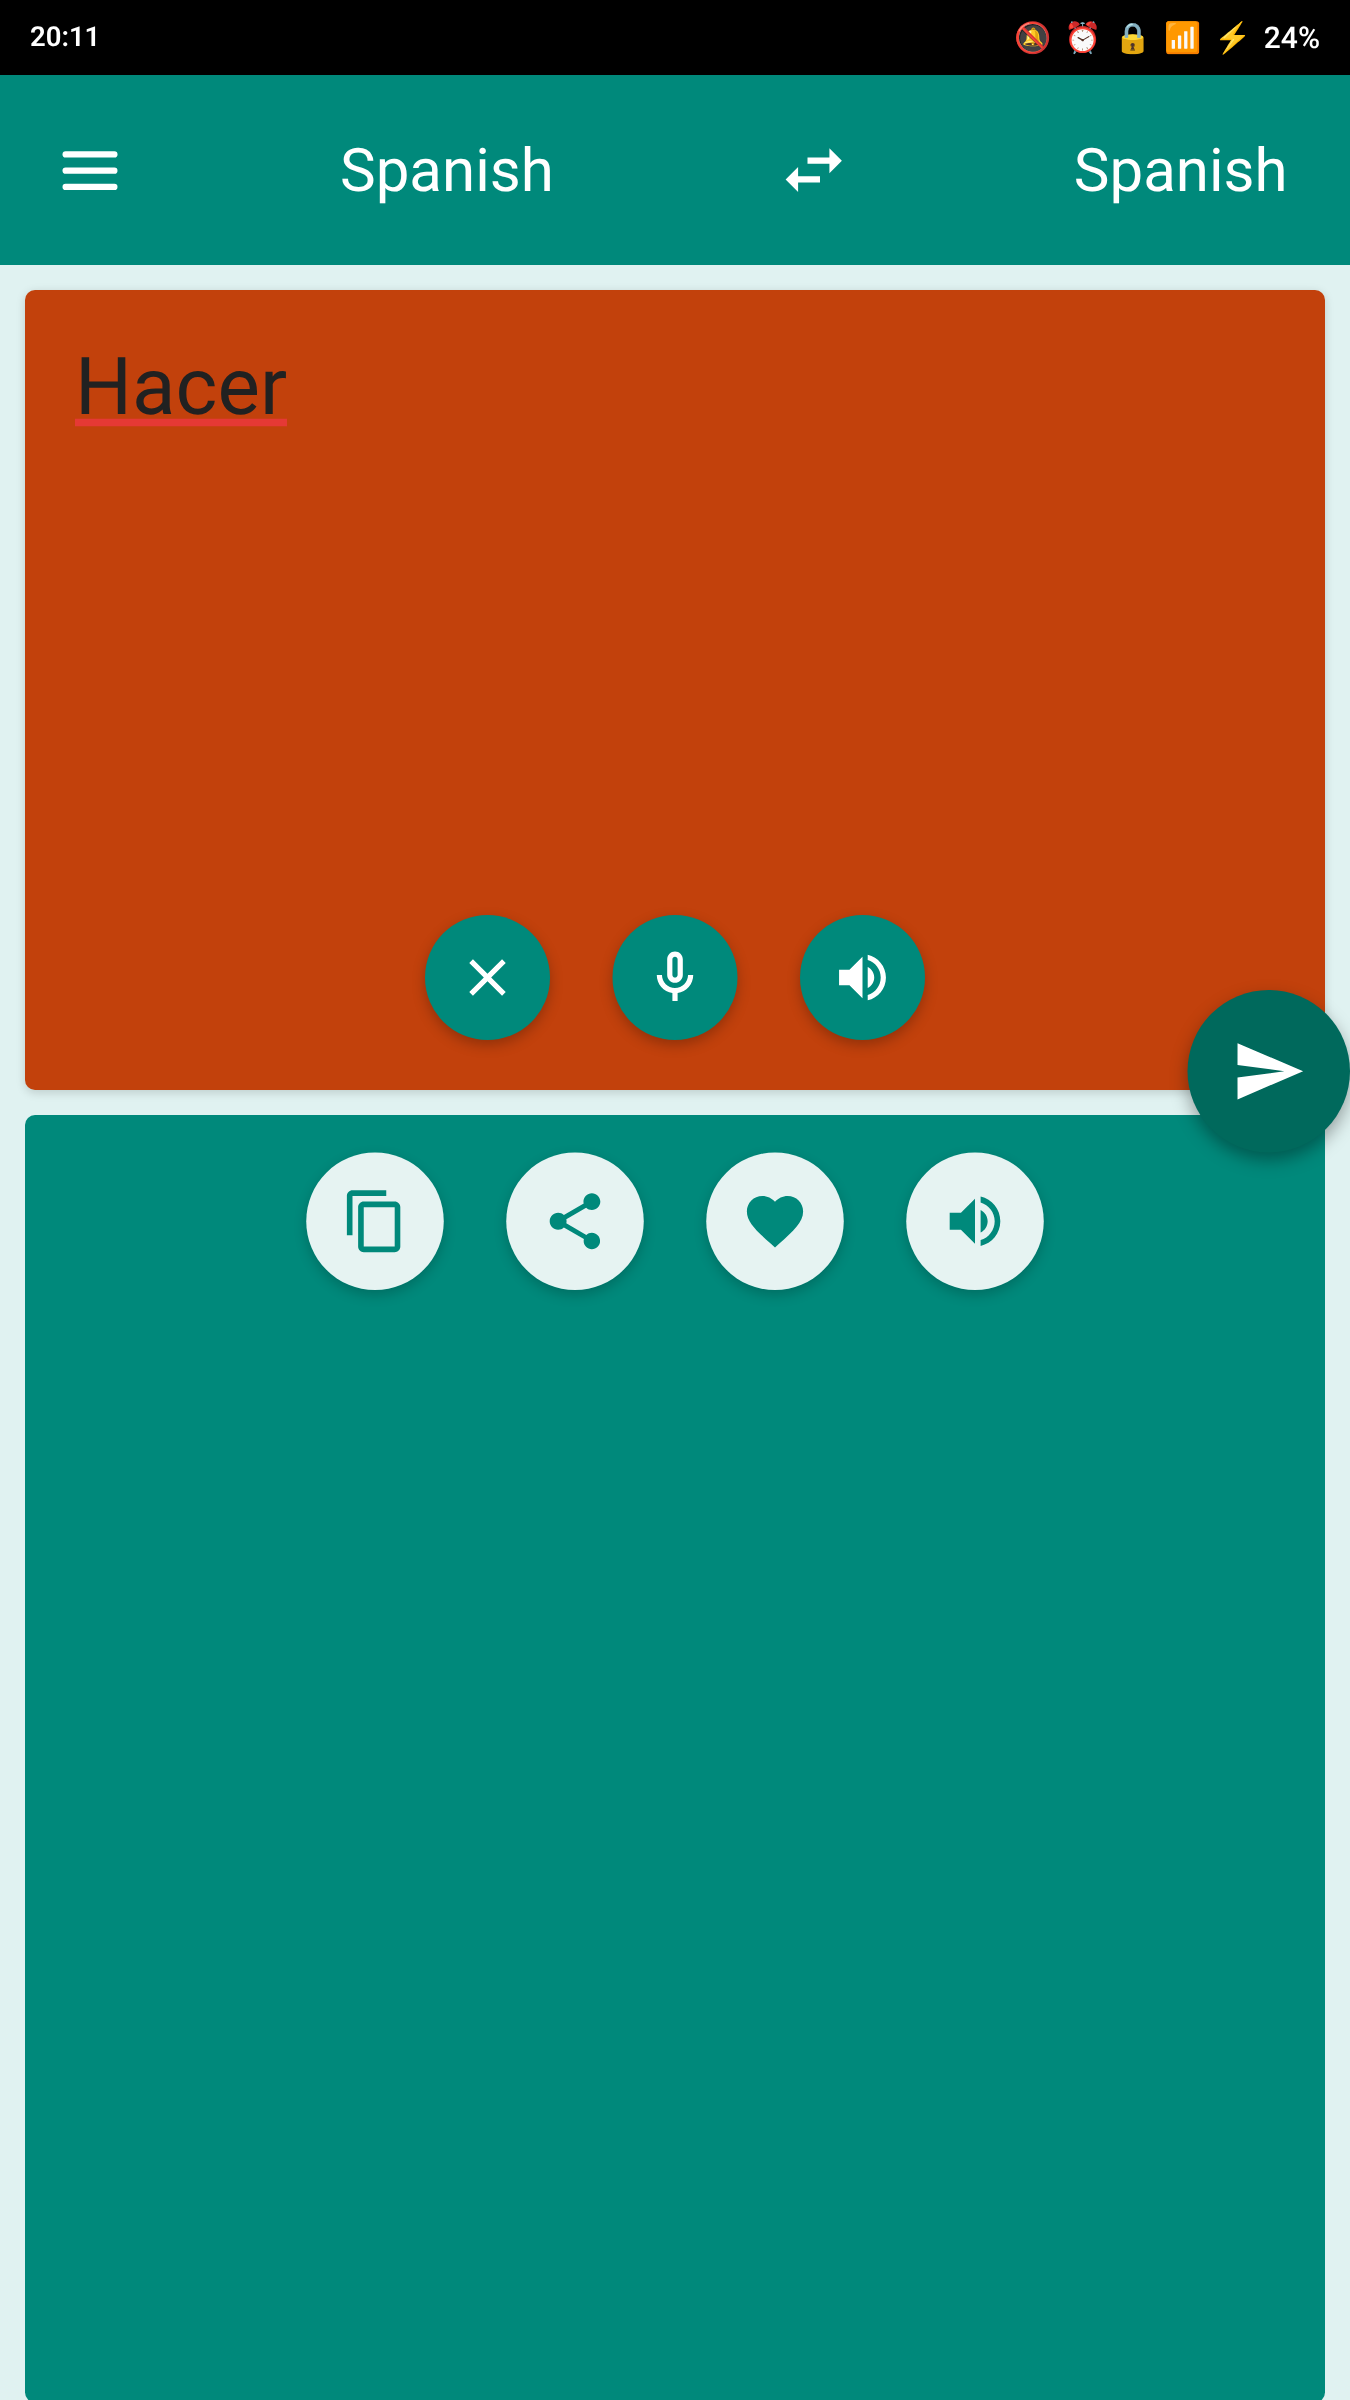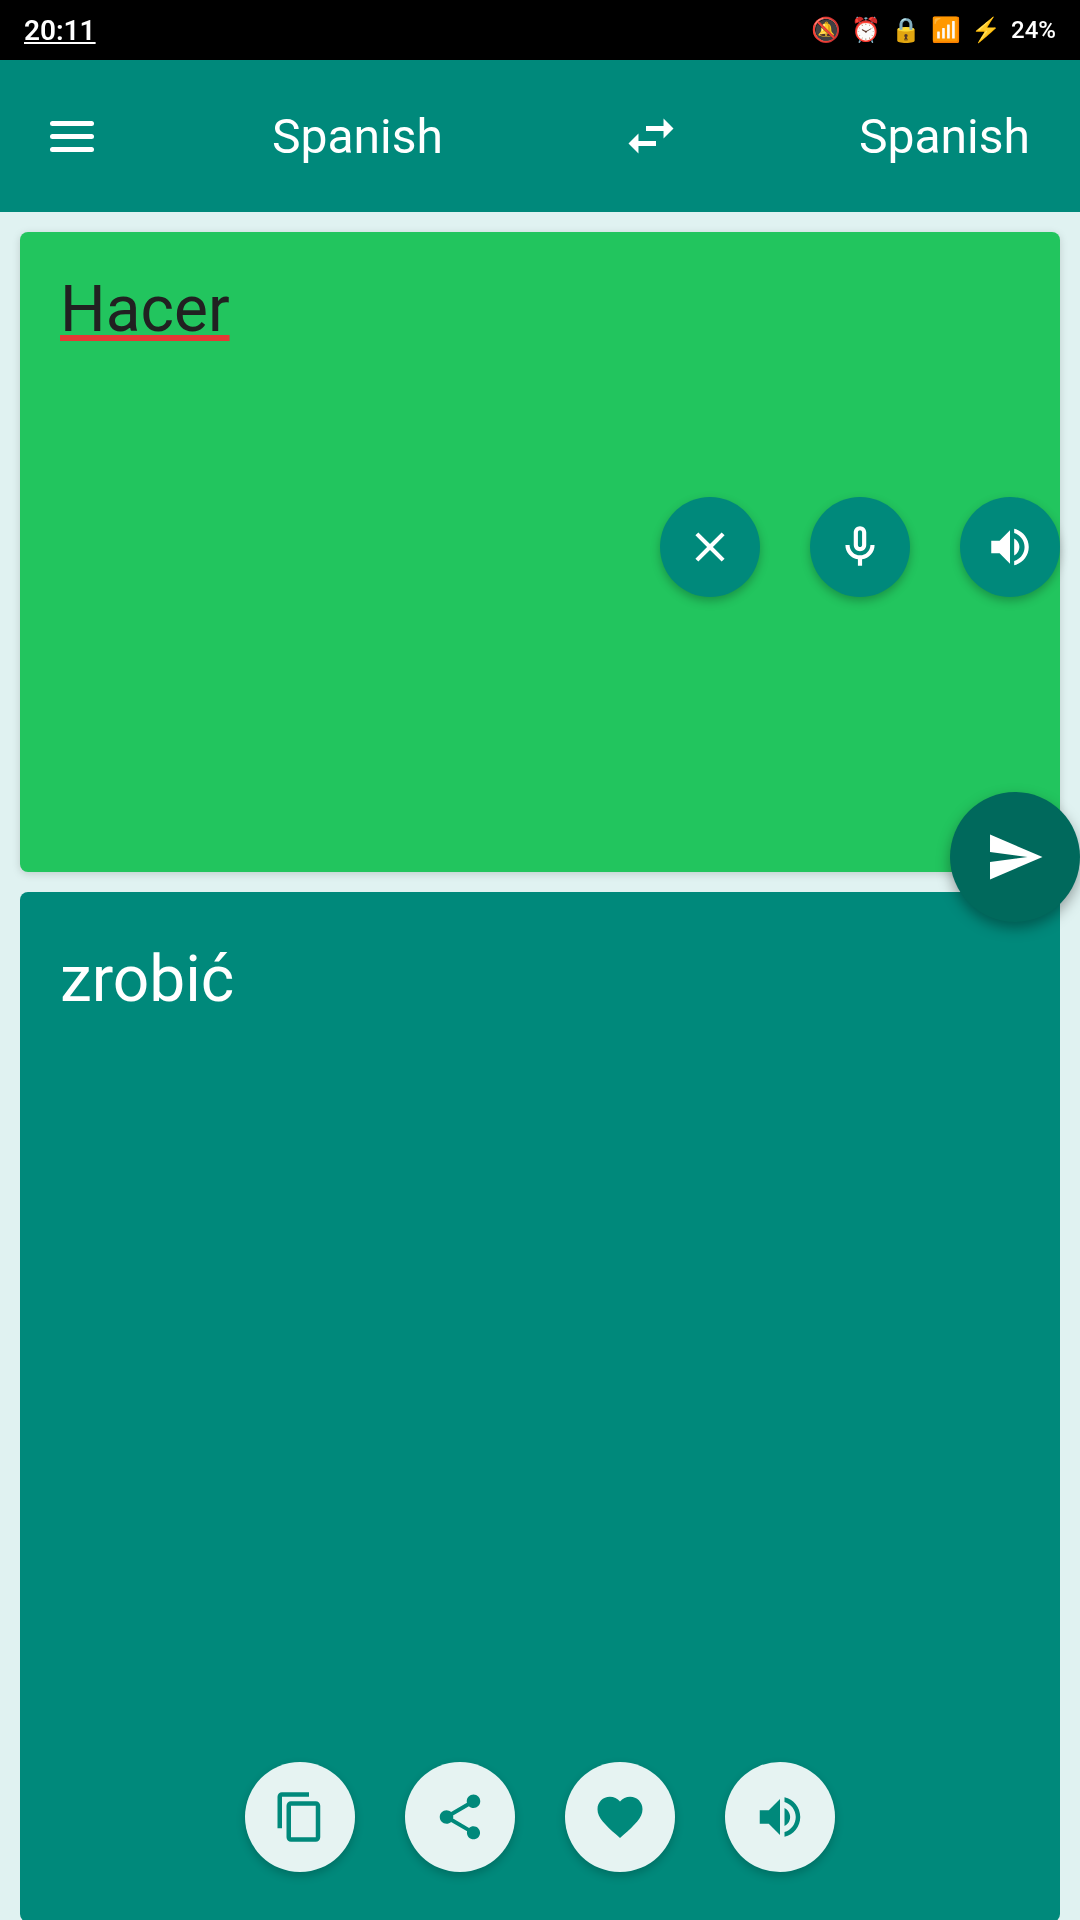--- a/index.html
+++ b/index.html
@@ -25,23 +25,22 @@
       display: flex;
       align-items: center;
       justify-content: space-between;
       padding: 0 24px;
       color: white;
       font-size: 28px;
       font-weight: 500;
     }
 
     .status-time {
-      font-size: 28px;
+      font-size: 22px;
       font-weight: 600;
-      text-decoration: underline;
     }
 
     .status-icons {
       display: flex;
       align-items: center;
       gap: 10px;
       font-size: 24px;
     }
 
     
@@ -90,29 +89,29 @@
     .main {
       width: 100%;
       height: calc(1920px - 60px - 130px);
       display: flex;
       flex-direction: column;
       background: #e0f2f1;
     }
 
     
     .source-panel {
-      background: #22c55e;
+      background: #c2410c;
       margin: 20px 20px 0 20px;
       border-radius: 8px;
       flex: 0 0 auto;
       height: 640px;
       position: relative;
       box-shadow: 0 2px 8px rgba(0,0,0,0.15);
       display: flex;
-      flex-direction: row;
+      flex-direction: column;
       justify-content: space-between;
     }
 
     .source-text {
       padding: 40px 40px 20px 40px;
       font-size: 64px;
       color: #212121;
       text-decoration: underline;
       text-decoration-color: #e53935;
       font-weight: 400;
@@ -285,21 +284,20 @@
     <button class="send-btn" title="Translate">
       <svg viewBox="0 0 24 24">
         <path d="M2.01 21L23 12 2.01 3 2 10l15 2-15 2z"></path>
       </svg>
     </button>
 
   </div>
 
   <div class="translation-panel">
 
-    <div class="translation-text">zrobić</div>
 
     <div class="translation-actions">
       <button class="translation-action-btn" title="Copy">
         <svg viewBox="0 0 24 24">
           <path d="M16 1H4c-1.1 0-2 .9-2 2v14h2V3h12V1zm3 4H8c-1.1 0-2 .9-2 2v14c0 1.1.9 2 2 2h11c1.1 0 2-.9 2-2V7c0-1.1-.9-2-2-2zm0 16H8V7h11v14z"></path>
         </svg>
       </button>
 
       <button class="translation-action-btn" title="Share">
         <svg viewBox="0 0 24 24">

